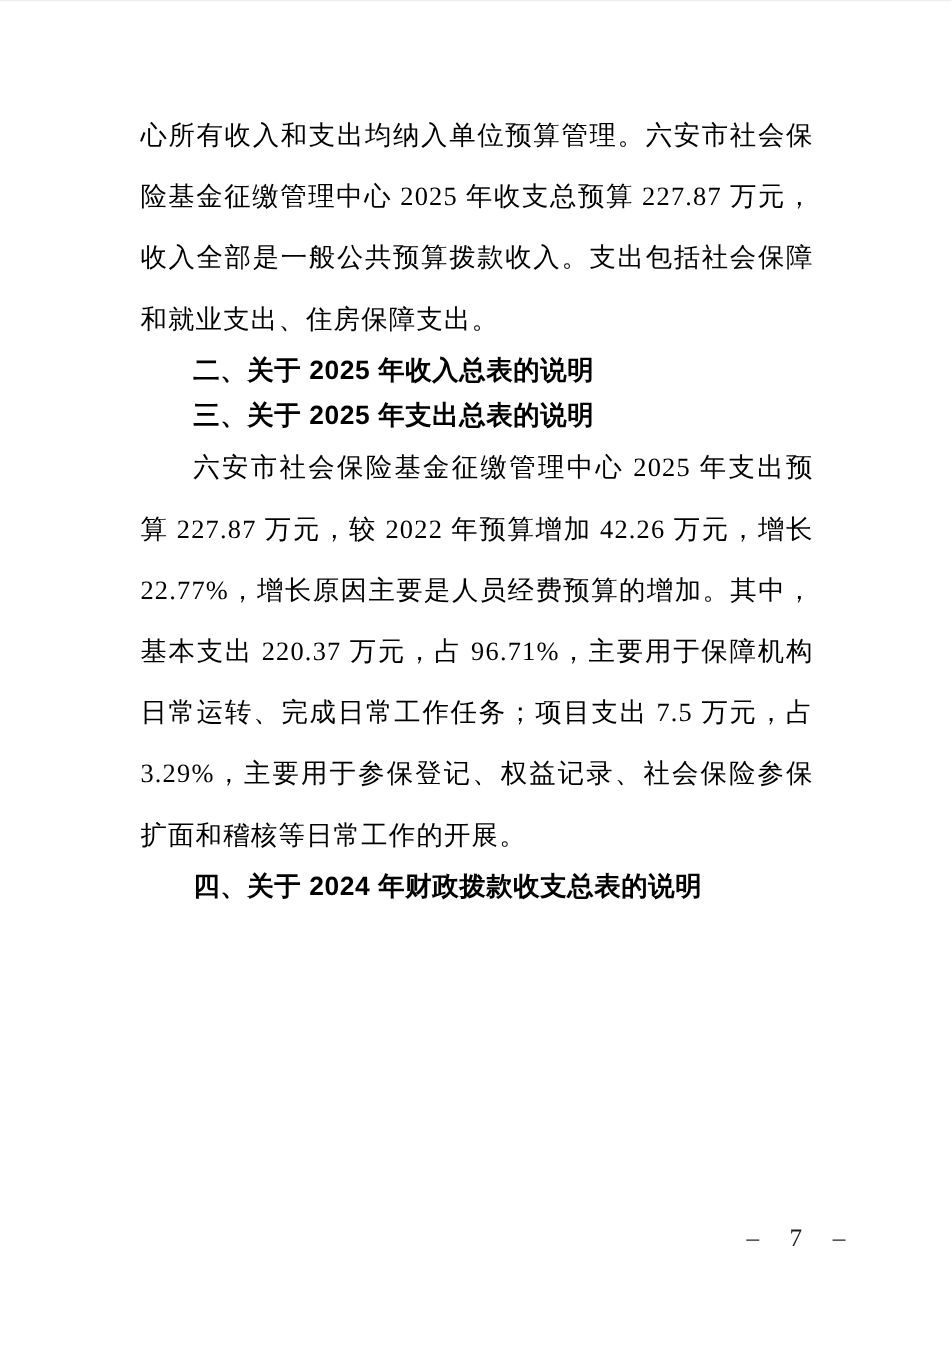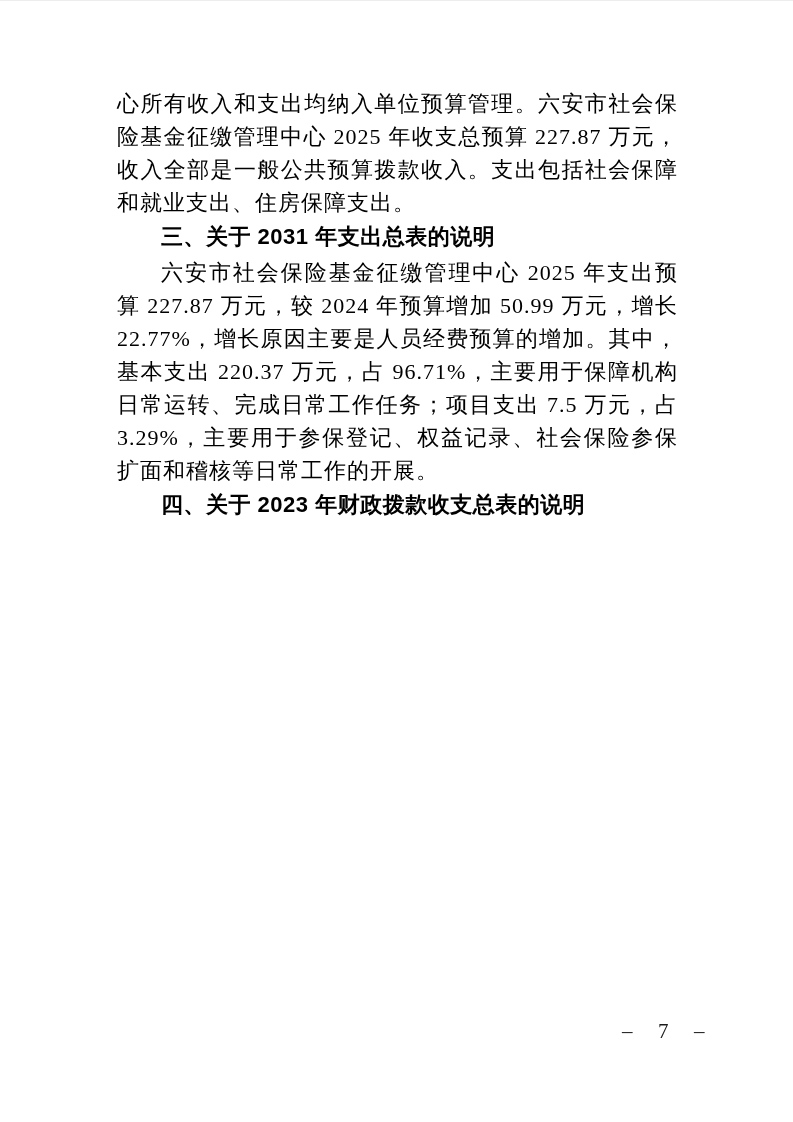--- a/index.html
+++ b/index.html
@@ -20,21 +20,21 @@
   .text-block {
     position: absolute;
     left: 117px;
     top: 86px;
     width: 561px;
   }
   .body-para {
     margin: 0;
     font-family: "Liberation Serif", "DejaVu Serif", serif;
     font-size: 22px;
-    line-height: 33px;
+    line-height: 51px;
     letter-spacing: 1px;
     text-align: justify;
     text-indent: 2em;
     color: #000000;
   }
   .body-para.no-indent {
     text-indent: 0;
   }
   .section-heading {
     margin: 0;
@@ -59,27 +59,28 @@
 </style>
 </head>
 <body>
 
 <div class="page">
 
   <main class="text-block">
 
     <p class="body-para no-indent">心所有收入和支出均纳入单位预算管理。六安市社会保险基金征缴管理中心 2025 年收支总预算 227.87 万元，收入全部是一般公共预算拨款收入。支出包括社会保障和就业支出、住房保障支出。</p>
 
+    <h2 class="section-heading">二、关于 2025 年收入总表的说明</h2>
 
 
 
-    <h2 class="section-heading">三、关于 2031 年支出总表的说明</h2>
+    <h2 class="section-heading">三、关于 2025 年支出总表的说明</h2>
 
-    <p class="body-para">六安市社会保险基金征缴管理中心 2025 年支出预算 227.87 万元，较 2024 年预算增加 50.99 万元，增长 22.77%，增长原因主要是人员经费预算的增加。其中，基本支出 220.37 万元，占 96.71%，主要用于保障机构日常运转、完成日常工作任务；项目支出 7.5 万元，占 3.29%，主要用于参保登记、权益记录、社会保险参保扩面和稽核等日常工作的开展。</p>
+    <p class="body-para">六安市社会保险基金征缴管理中心 2025 年支出预算 227.87 万元，较 2022 年预算增加 42.26 万元，增长 22.77%，增长原因主要是人员经费预算的增加。其中，基本支出 220.37 万元，占 96.71%，主要用于保障机构日常运转、完成日常工作任务；项目支出 7.5 万元，占 3.29%，主要用于参保登记、权益记录、社会保险参保扩面和稽核等日常工作的开展。</p>
 
-    <h2 class="section-heading">四、关于 2023 年财政拨款收支总表的说明</h2>
+    <h2 class="section-heading">四、关于 2024 年财政拨款收支总表的说明</h2>
 
 
   </main>
 
   <span class="page-number">–  7  –</span>
 
 </div>
 
 </body></html>

